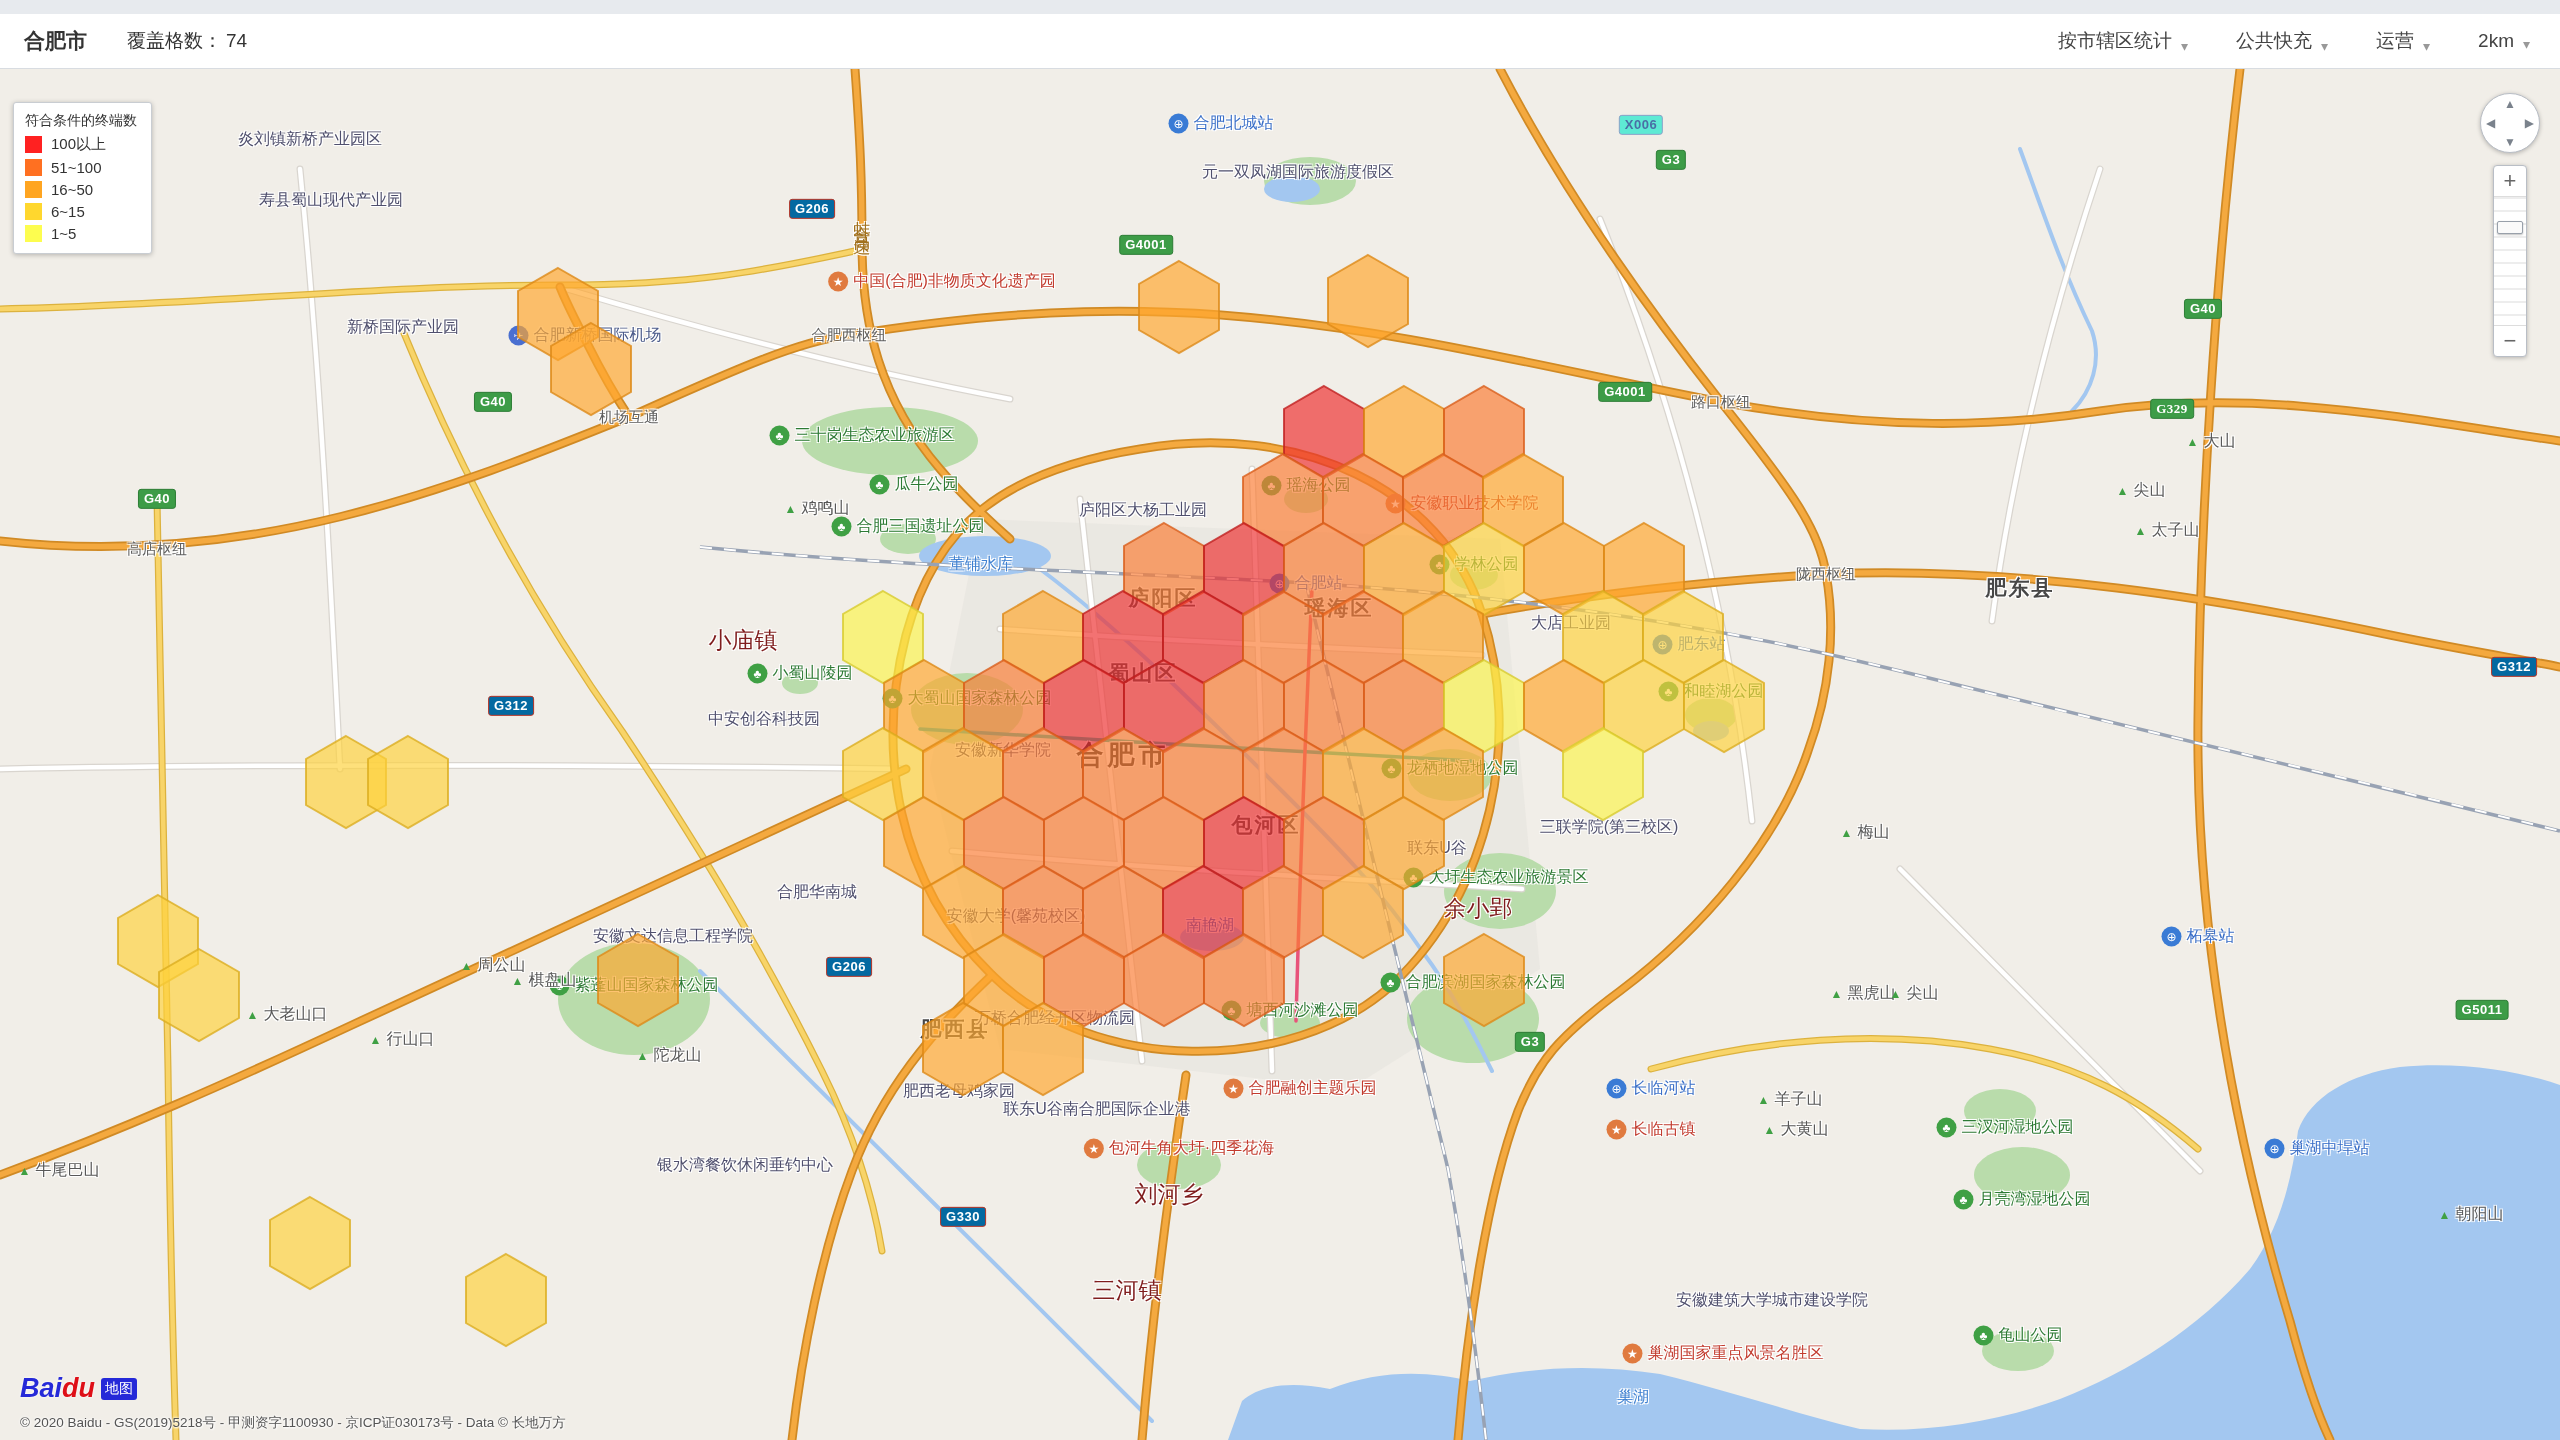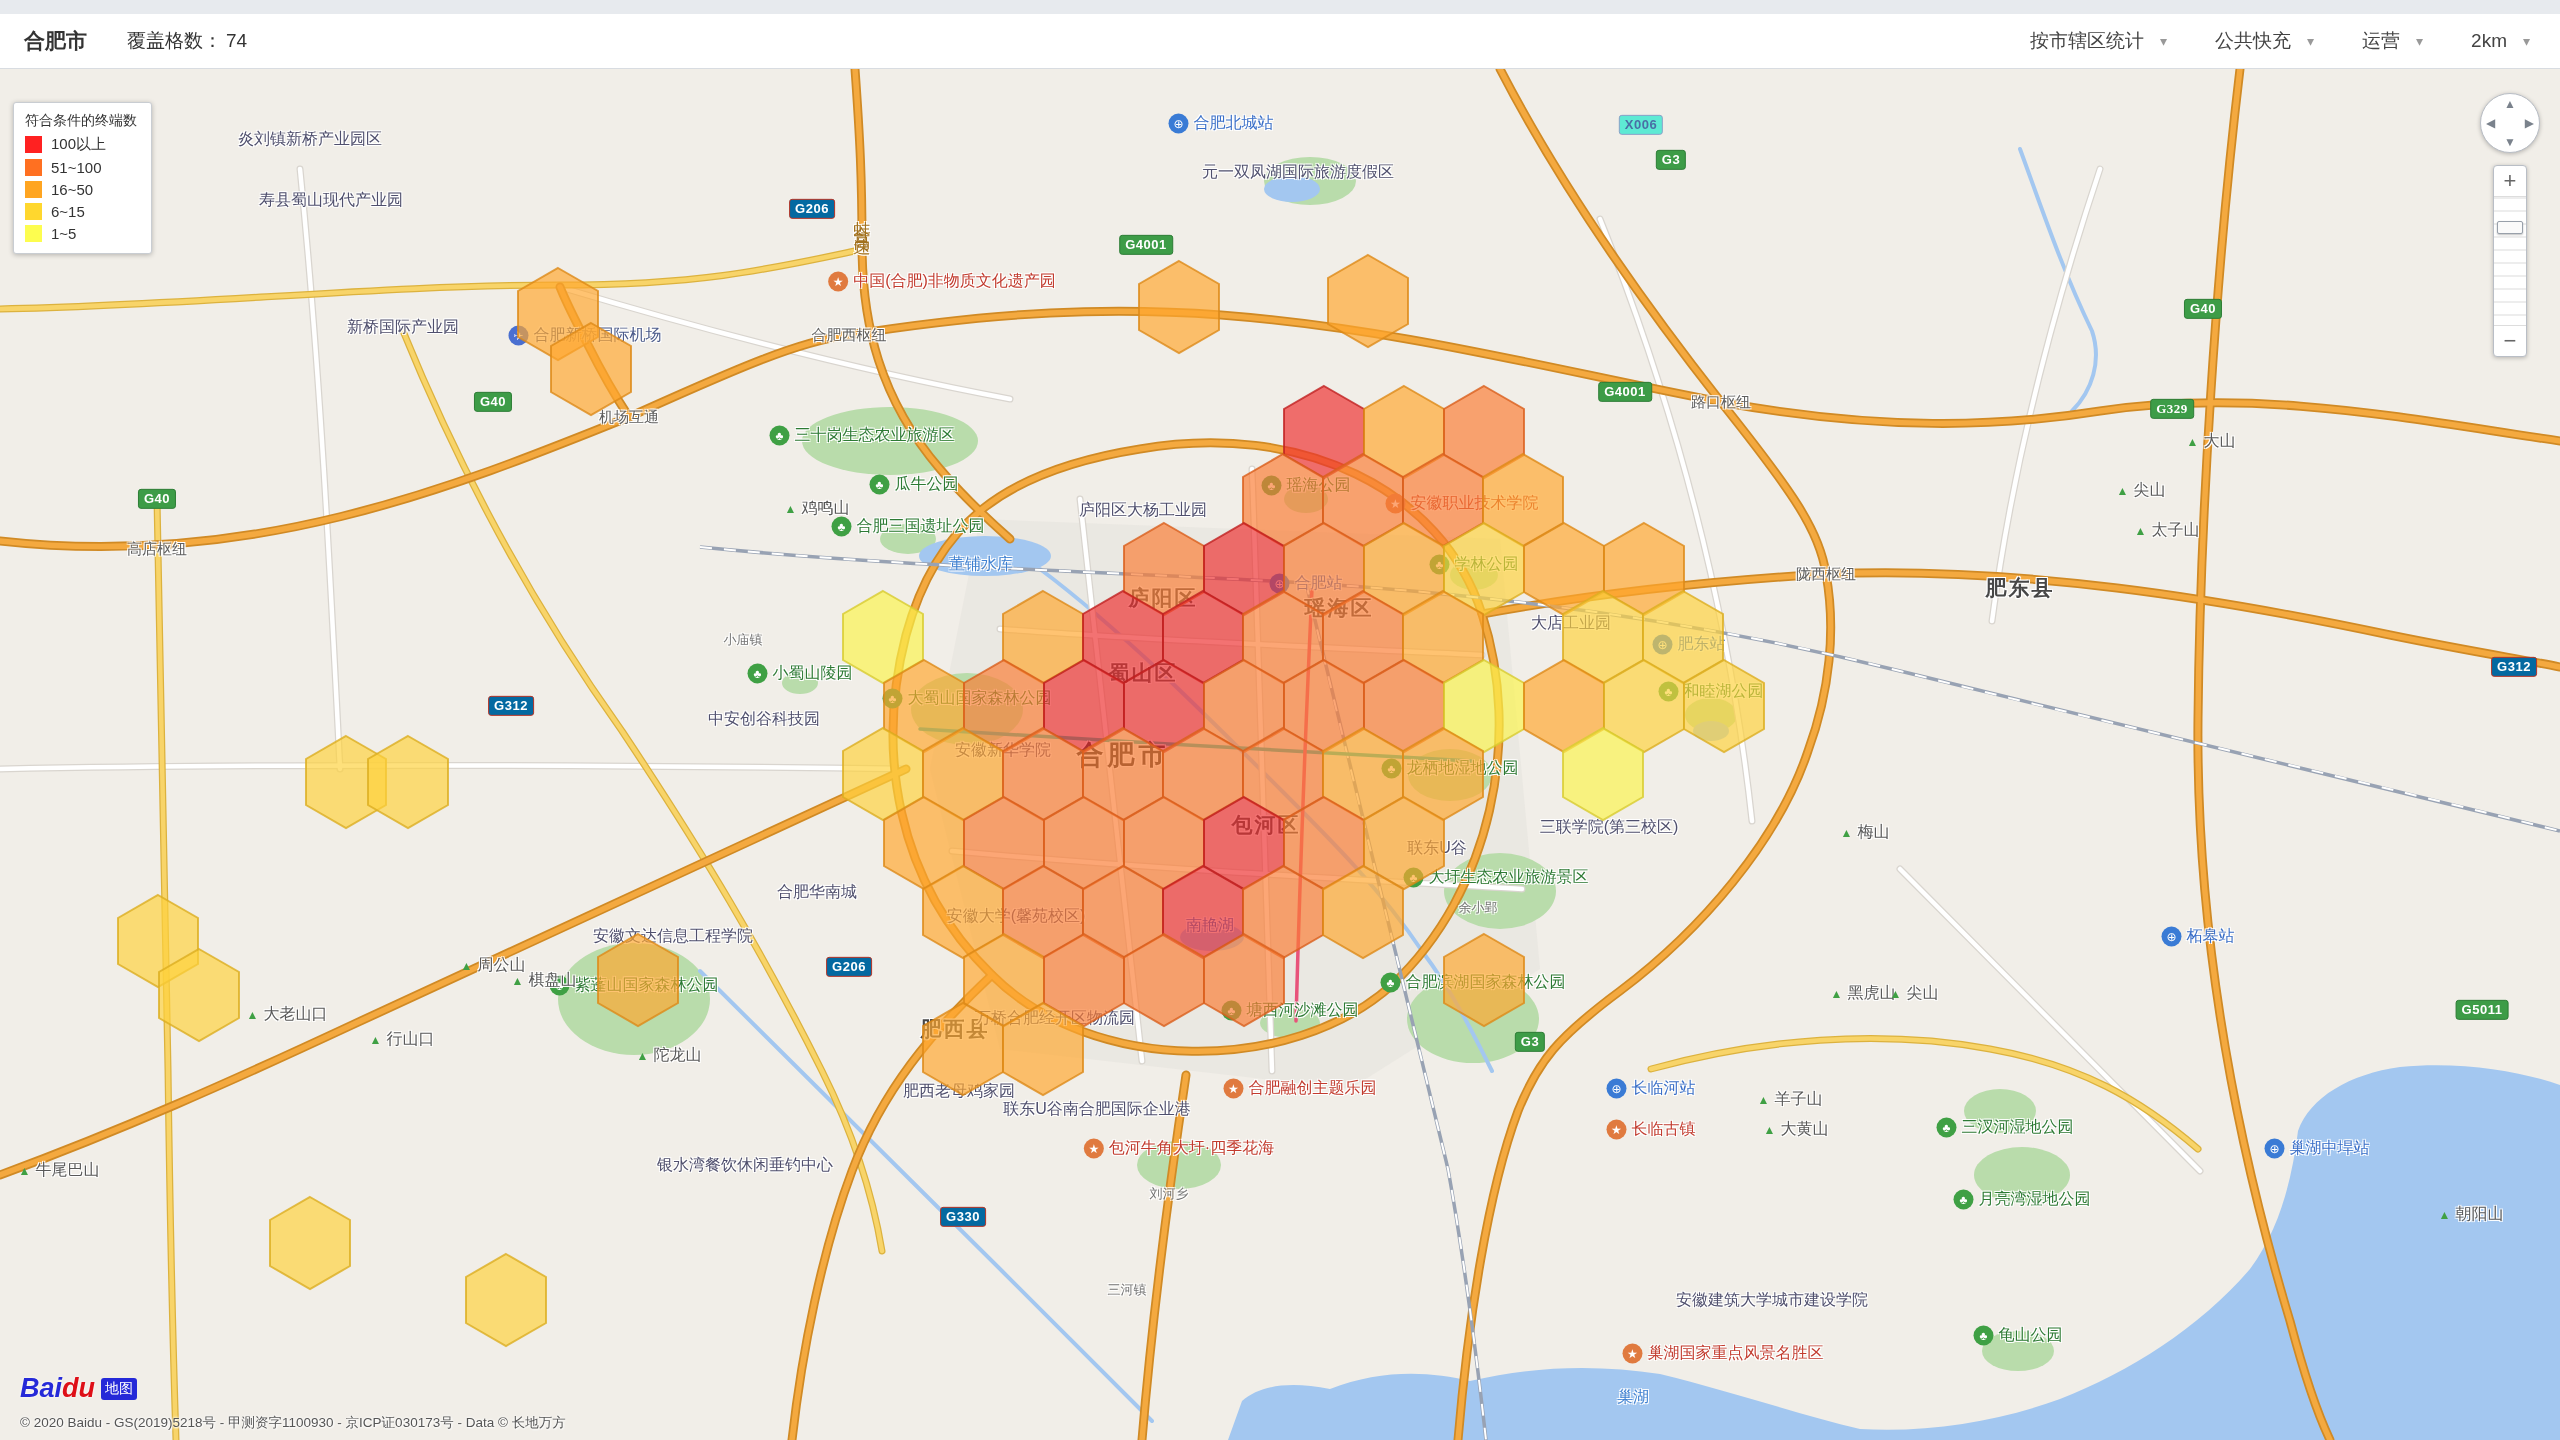--- a/index.html
+++ b/index.html
@@ -8,33 +8,33 @@
   
   .topstrip{position:absolute;top:0;left:0;right:0;height:14px;background:#e7eaee;z-index:8}
   .toolbar{position:absolute;top:14px;left:0;right:0;height:55px;background:#fff;border-bottom:1px solid #d8dce1;
            box-sizing:border-box;display:flex;align-items:center;justify-content:space-between;
            padding:0 30px 0 24px;z-index:7}
   .tb-left{display:flex;align-items:center;gap:40px}
   .tb-city{font-size:21px;font-weight:bold;color:#333}
   .tb-cov{font-size:19px;color:#333}
   .tb-cov-val{margin-left:4px}
   .tb-right{display:flex;align-items:center;gap:48px}
-  .dropdown{font-size:19px;color:#444;cursor:pointer;display:flex;align-items:center;gap:16px}
+  .dropdown{font-size:19px;color:#444;cursor:pointer;display:flex;align-items:flex-end;gap:9px}
   .caret{color:#999;font-size:14px}
   
   .map{position:absolute;top:69px;left:0;width:2560px;height:1371px;background:#f1eee8;overflow:hidden}
   .map svg.base{position:absolute;left:0;top:0;z-index:1}
   .labels,.badges{position:absolute;left:0;top:0;width:2560px;height:1371px;z-index:2}
   .map svg.hexes{position:absolute;left:0;top:0;z-index:3}
   .mlabel{position:absolute;transform:translate(-50%,-50%);white-space:nowrap;display:flex;align-items:center;gap:5px;
           font-size:16px;color:#4f4f6d;
           text-shadow:-1px -1px 0 #fff,1px -1px 0 #fff,-1px 1px 0 #fff,1px 1px 0 #fff}
   .t-city{font-size:27px;font-weight:bold;color:#2c2c2c;letter-spacing:4px}
   .t-district{font-size:21px;font-weight:bold;color:#474747;letter-spacing:2px}
-  .t-town{font-size:13px;color:#737373}
+  .t-town{font-size:23px;color:#7f1d1d}
   .t-poi{color:#4f4f6d}
   .t-scenic{color:#c23b2e}
   .t-park{color:#2d7a34}
   .t-station{color:#3a6fc8}
   .t-water{color:#3d7fd0}
   .t-mountain{color:#585858}
   .t-interchange{color:#5f5f5f;font-size:15px}
   .t-airport{color:#4a5a8a}
   .t-roadv{writing-mode:vertical-lr;color:#a2711d;letter-spacing:6px;font-size:17px}
   .mi{width:20px;height:20px;border-radius:50%;color:#fff;font-size:12px;display:flex;align-items:center;

